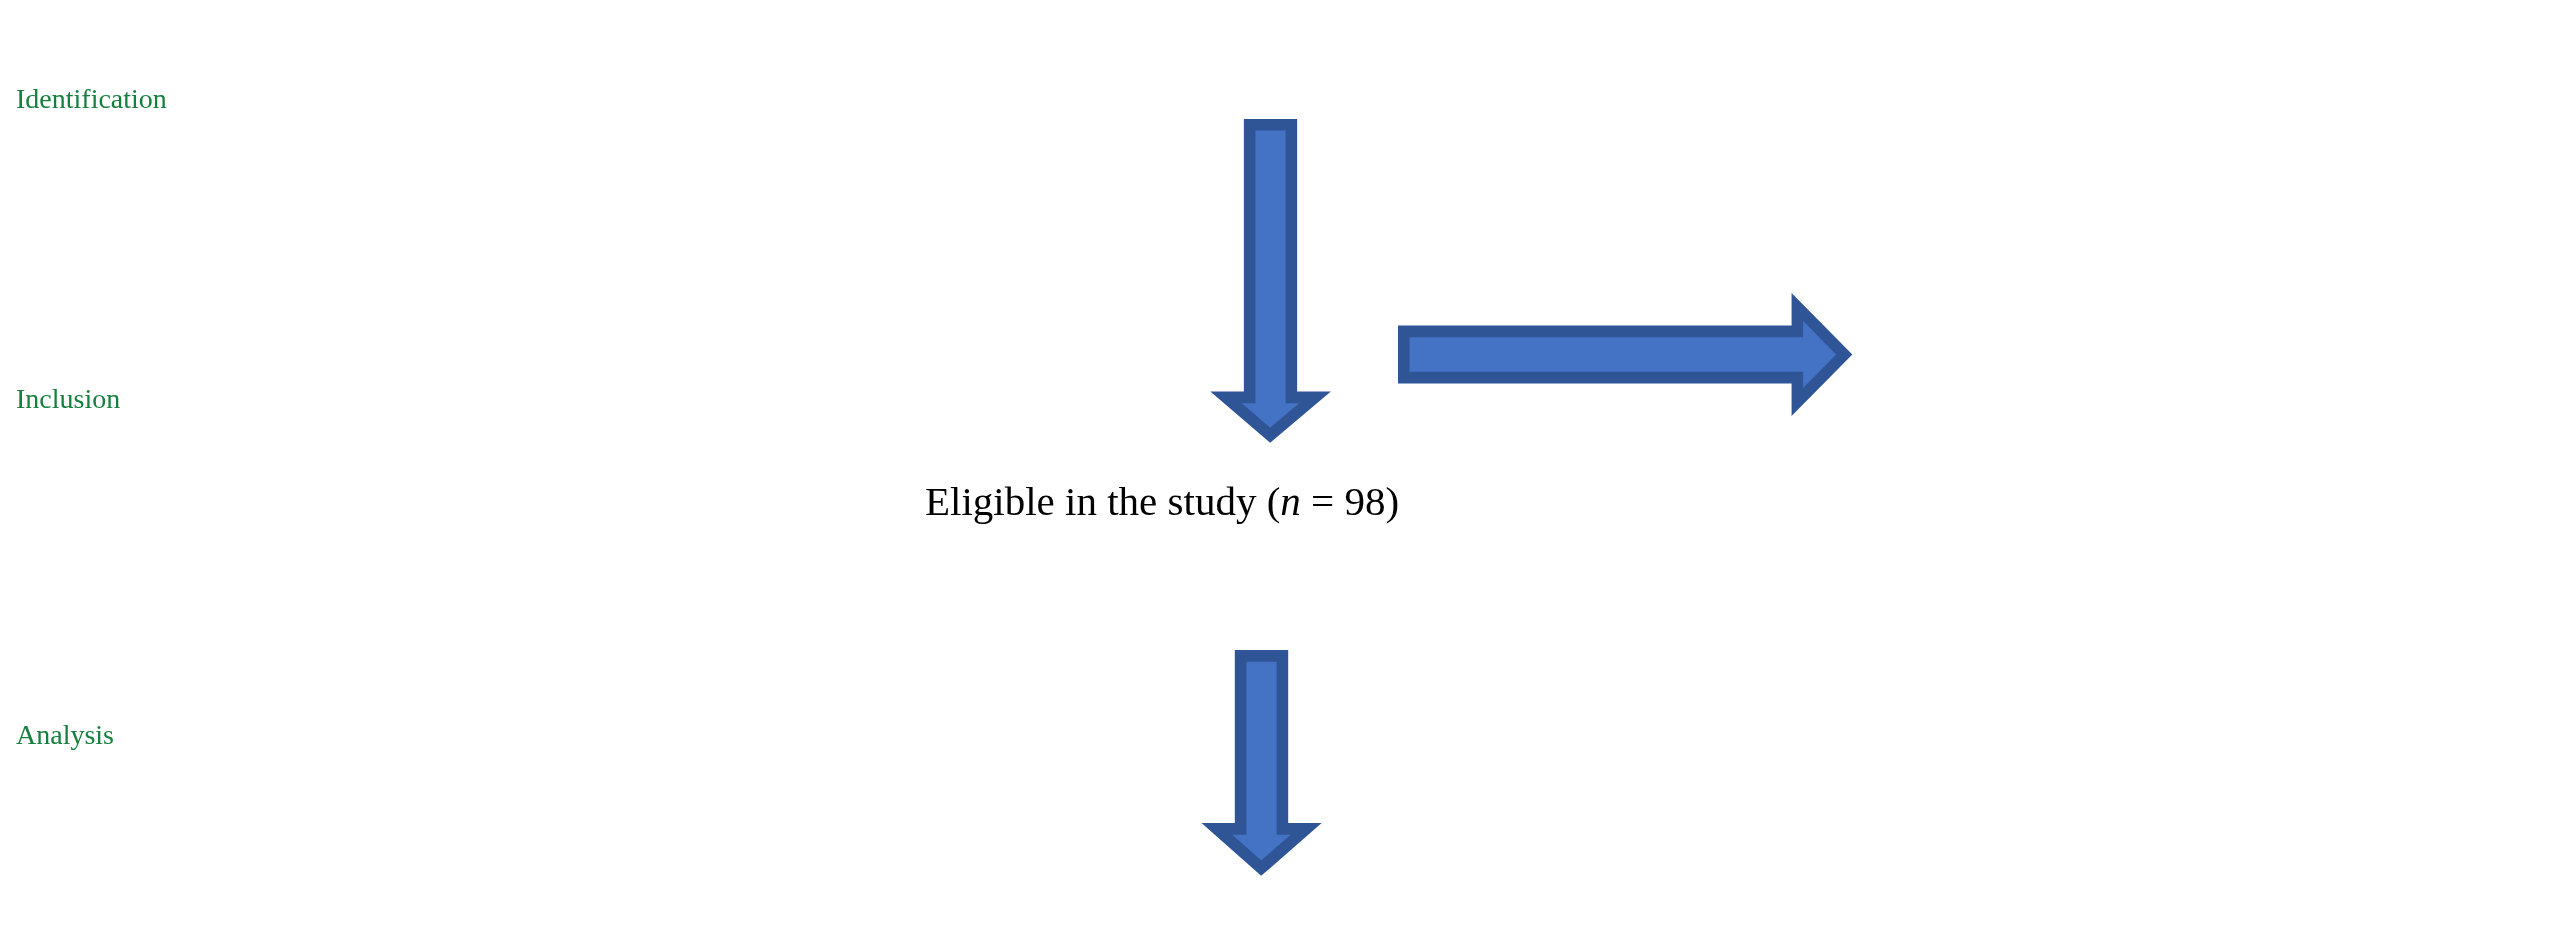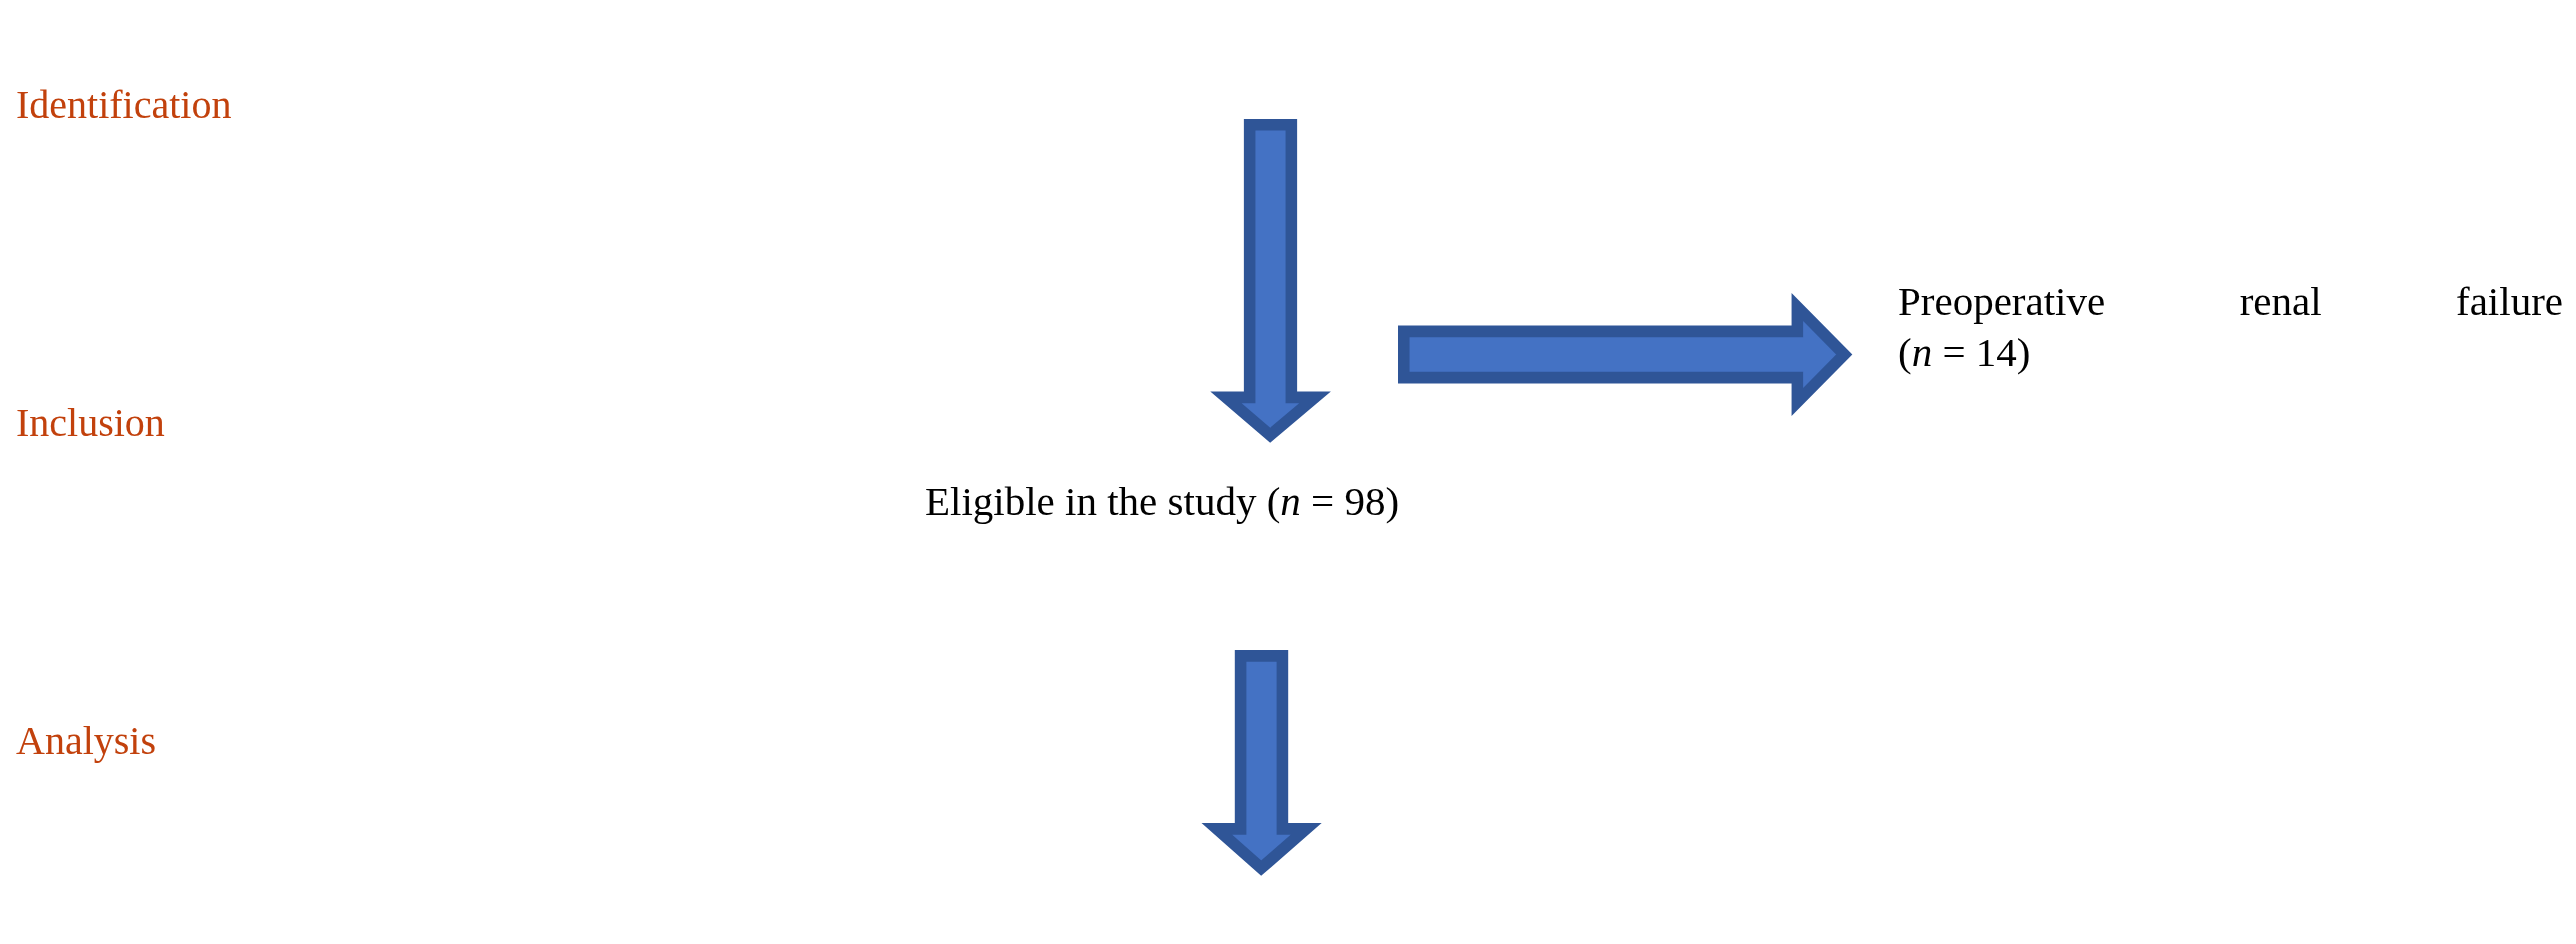--- a/index.html
+++ b/index.html
@@ -13,24 +13,24 @@
   }
   #flowchart {
     position: relative;
     width: 2576px;
     height: 945px;
     background: #ffffff;
     overflow: hidden;
   }
   .stage-label {
     position: absolute;
-    font-size: 40px;
+    font-size: 28px;
     line-height: 1;
     white-space: nowrap;
-    color: #c2410c;
+    color: #15803d;
   }
   .node-text {
     position: absolute;
     font-size: 41px;
     line-height: 1.12;
     white-space: nowrap;
     color: #000000;
   }
   .node-text.block {
     white-space: normal;
@@ -59,37 +59,33 @@
     stroke-linejoin: miter;
   }
 </style>
 </head>
 <body>
 
 <div id="flowchart">
 
   <div class="stage-label" style="left:16px; top:85px;">Identification</div>
 
-  <div class="stage-label" style="left:16px; top:403px;text-align:center;">Inclusion</div>
+  <div class="stage-label" style="left:16px; top:385px;text-align:center;">Inclusion</div>
 
   <div class="stage-label" style="left:16px; top:721px;">Analysis</div>
 
 
   <svg class="arrow-svg" style="left:1220px; top:119px;" width="101" height="322" viewBox="0 0 157 502">
     <polygon class="arrow-shape" points="46,9 111,9 111,434 148,434 78,493 9,434 46,434"></polygon>
   </svg>
 
   <svg class="arrow-svg" style="left:1398px; top:301px;" width="452" height="107" viewBox="0 0 704 166">
     <polygon class="arrow-shape" points="9,47 622,47 622,9 695,83 622,157 622,119 9,119"></polygon>
   </svg>
 
-  <div class="node-text block" style="left:1898px; top:276px; width:665px;">
-    <span class="ln1">Preoperative   renal   failure</span>
-    <span class="ln2"><span>(</span><span class="ital">n</span><span> = 14)</span></span>
-  </div>
 
   <div class="node-text" style="left:925px; top:479px;">
     <span>Eligible in the study (</span><span class="ital">n</span><span> = 98)</span>
   </div>
 
   <svg class="arrow-svg" style="left:1211px; top:650px;" width="101" height="224" viewBox="0 0 157 348">
     <polygon class="arrow-shape" points="46,9 111,9 111,278 148,278 78,339 9,278 46,278"></polygon>
   </svg>
 
 

